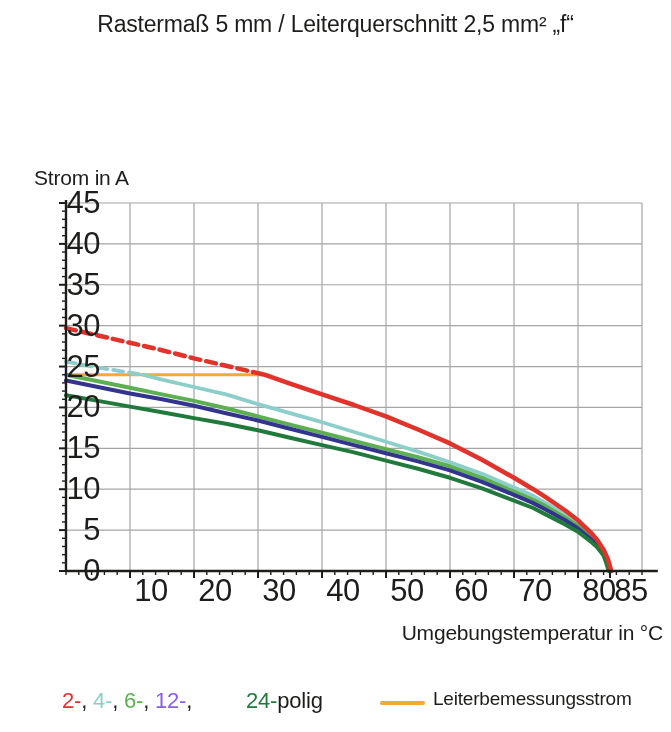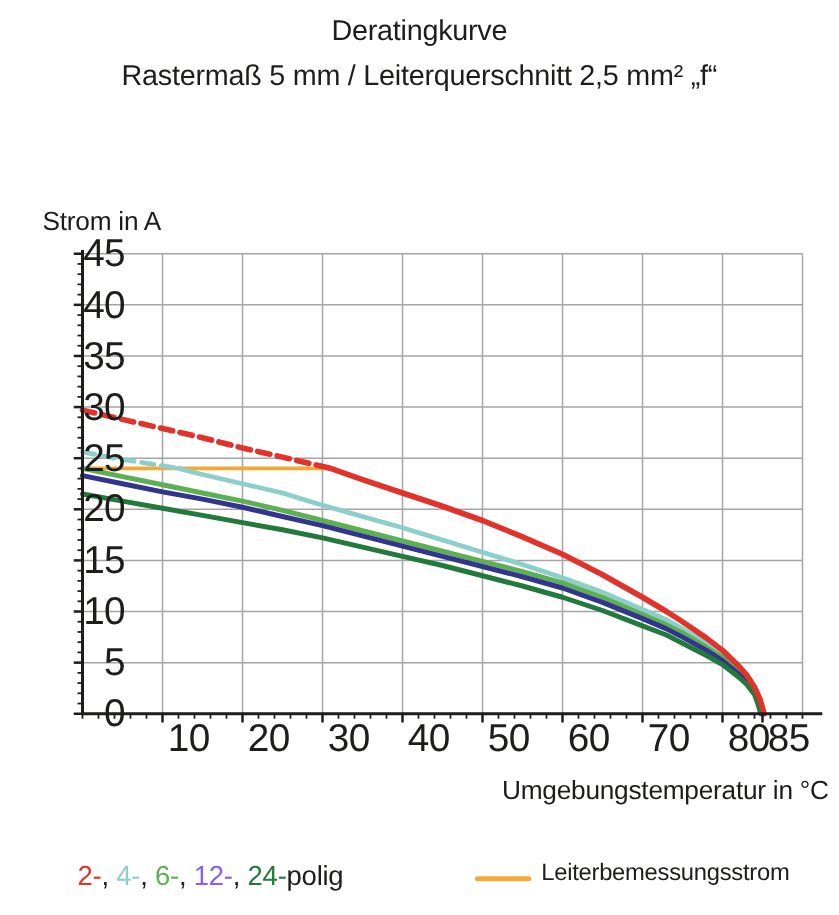--- a/index.html
+++ b/index.html
@@ -19,21 +19,20 @@
   .legend-poles{position:absolute;left:62px;top:688px;font-size:22px;letter-spacing:-0.2px;}
   .legend-ref-swatch{position:absolute;left:380px;top:701px;width:45px;height:4px;border-radius:2px;}
   .legend-ref-label{position:absolute;left:433px;top:688px;font-size:19px;letter-spacing:-0.2px;}
 </style>
 </head>
 <body>
 
 <div id="stage">
 
   <div class="titles">
-    <div>Deratingkurve</div>
     <div>Rastermaß 5 mm / Leiterquerschnitt 2,5 mm² „f“</div>
   </div>
 
   <div id="ylab" class="axis-title">Strom in A</div>
 
   <svg id="chart-svg" viewBox="0 0 671 732" xmlns="http://www.w3.org/2000/svg">
       <line x1="66" y1="530.11" x2="642" y2="530.11" stroke="#a5a5a5" stroke-width="1.2"></line>
       <line x1="66" y1="489.22" x2="642" y2="489.22" stroke="#a5a5a5" stroke-width="1.2"></line>
       <line x1="66" y1="448.33" x2="642" y2="448.33" stroke="#a5a5a5" stroke-width="1.2"></line>
       <line x1="66" y1="407.44" x2="642" y2="407.44" stroke="#a5a5a5" stroke-width="1.2"></line>
@@ -173,18 +172,18 @@
       <div class="tick-label xtick" style="left: 322px; top: 578px;">40</div>
       <div class="tick-label xtick" style="left: 386px; top: 578px;">50</div>
       <div class="tick-label xtick" style="left: 450px; top: 578px;">60</div>
       <div class="tick-label xtick" style="left: 514px; top: 578px;">70</div>
       <div class="tick-label xtick" style="left: 578px; top: 578px;">80</div>
       <div class="tick-label xtick" style="left: 610px; top: 578px;">85</div>
     </div>
 
   <div id="xlab" class="axis-title">Umgebungstemperatur in °C</div>
 
-  <div class="legend-poles" id="legend-poles"><span style="color: rgb(225, 51, 43);">2-</span><span>, </span><span style="color: rgb(140, 207, 202);">4-</span><span>, </span><span style="color: rgb(92, 176, 82);">6-</span><span>, </span><span style="color: #8b5cf6;">12-</span><span>, </span><span style="color: rgb(33, 122, 60);">24-</span><span>polig</span></div>
+  <div class="legend-poles" id="legend-poles"><span style="color: rgb(225, 51, 43);">2-</span><span>, </span><span style="color: rgb(140, 207, 202);">4-</span><span>, </span><span style="color: rgb(92, 176, 82);">6-</span><span>, </span><span style="color: #8b5cf6;">12-</span><span>, </span><span style="color: rgb(33, 122, 60); margin-left: 48px;">24-</span><span>polig</span></div>
 
   <div class="legend-ref-swatch" id="legend-ref-swatch" style="background: rgb(244, 169, 53);"></div>
   <div class="legend-ref-label">Leiterbemessungsstrom</div>
 
 </div>
 
 </body></html>

